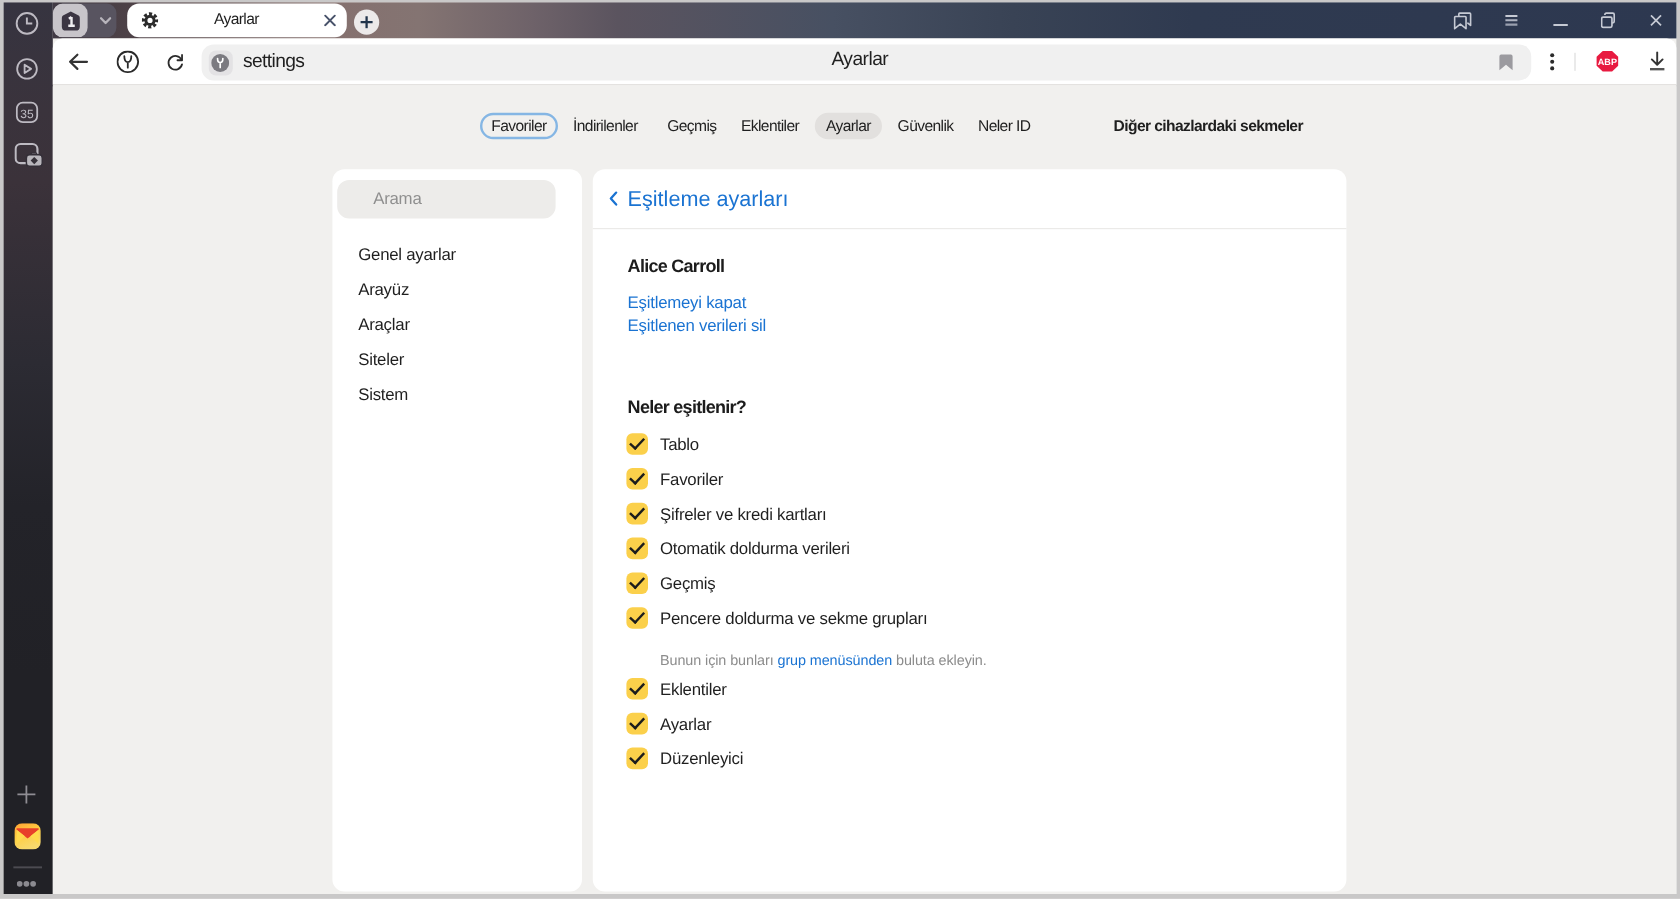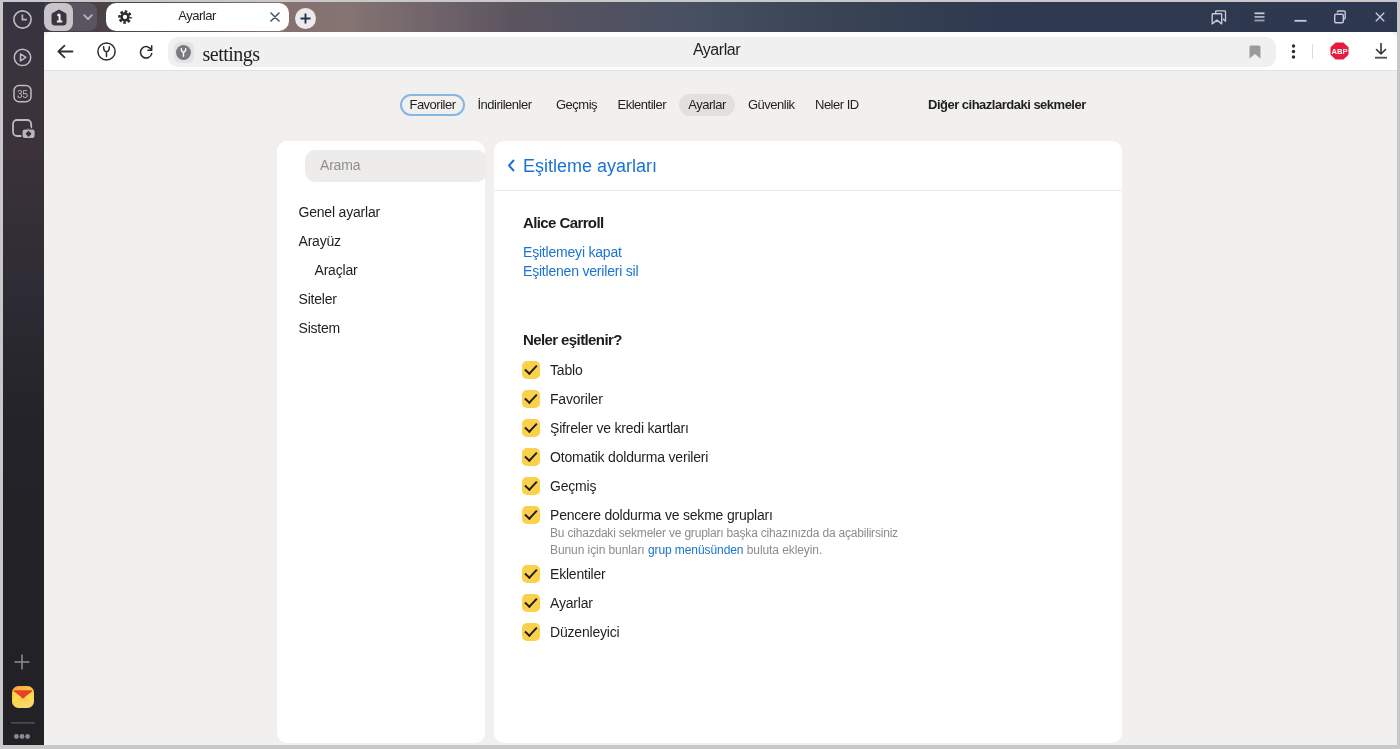--- a/index.html
+++ b/index.html
@@ -20,35 +20,35 @@
 #grpbtn { position:absolute; left:0px; top:0.5px; width:53px; height:28px; border-radius:8px; background:#585460; overflow:hidden; }
 #grpbtn .lft { position:absolute; left:0; top:0; width:29px; height:28px; border-radius:8px; background:#c8c5ca; }
 #tab { position:absolute; left:61.5px; top:1px; width:183px; height:28px; background:#fff; border-radius:10px; }
 #tab .title { position:absolute; left:0; right:0; top:4.5px; text-align:center; font-size:13px; letter-spacing:-0.5px; color:#1f1f1f; }
 #plusbtn { position:absolute; left:250.5px; top:5.5px; width:21px; height:21px; border-radius:50%; background:#eceaea; }
 
 
 #toolbar { position:absolute; left:41px; top:30px; right:0; height:39px; background:#fff; border-radius:8px 8px 0 0; border-bottom:1px solid #e4e2e0; }
 #addrbar { position:absolute; left:123.5px; top:5px; width:1108px; height:30px; background:#f0f0f0; border-radius:10px; }
 #favbox { position:absolute; left:6px; top:5px; width:20px; height:21px; border-radius:6px; background:#e3e2e4; }
-#addrtext { position:absolute; left:35px; top:5.5px; font-size:20px; letter-spacing:-0.5px; color:#1f1f1f;font-family:Liberation Serif, serif; }
+#addrtext { position:absolute; left:35px; top:5.5px; font-size:16px; letter-spacing:-0.5px; color:#1f1f1f; }
 #pagetitle { position:absolute; left:-5px; width:1108px; top:4px; text-align:center; font-size:16px; letter-spacing:-0.45px; color:#1f1f1f; }
 
 
 #content { position:absolute; left:41px; top:70px; right:0; bottom:0; background:#f1f0ee; }
 
 
 #nav { position:absolute; left:0; right:0; top:21.5px; height:23px; }
 #nav .item { position:absolute; top:0; height:22px; line-height:22px; font-size:13px; letter-spacing:-0.5px; color:#1f1f1f; white-space:nowrap; }
 #nav .pill-sel { border:2px solid #85b6e4; border-radius:11px; width:65px; text-align:center; line-height:18px; height:22px; }
 #nav .pill-cur { background:#e2e0de; border-radius:11px; width:56px; text-align:center; }
 
 
 #leftcard { position:absolute; left:233px; top:69px; width:208px; height:602px; background:#fff; border-radius:10px; }
-#search { position:absolute; left:28px; top:9px; width:182px; height:32px; background:#edecea; border-radius:10px; color:#8f8f8f; font-size:14px; letter-spacing:-0.2px; line-height:30px; padding-left:15px; }
+#search { position:absolute; left:4px; top:9px; width:182px; height:32px; background:#edecea; border-radius:10px; color:#8f8f8f; font-size:14px; letter-spacing:-0.2px; line-height:30px; padding-left:30px; }
 .menuitem { position:absolute; left:21.5px; font-size:14px; letter-spacing:-0.2px; color:#1f1f1f; }
 
 #rightcard { position:absolute; left:450px; top:69px; width:628px; height:602px; background:#fff; border-radius:10px; }
 #hdr { position:absolute; left:0; top:0; width:100%; height:50px; border-bottom:1px solid #ebeae8; }
 #hdrtitle { position:absolute; left:29px; top:15px; font-size:18px; color:#1a73d2; }
 .chev { position:absolute; left:13px; top:18px; }
 
 .boldtxt { position:absolute; left:29px; font-size:15px; font-weight:bold; letter-spacing:-0.6px; color:#1c1c1c; }
 .linktxt { position:absolute; left:29px; font-size:14px; letter-spacing:-0.2px; color:#1a73d2; }
 .cbrow { position:absolute; left:28px; }
@@ -203,21 +203,21 @@
       <div class="item" style="left:573.5px;">Eklentiler</div>
       <div class="item pill-cur" style="left:635px;">Ayarlar</div>
       <div class="item" style="left:704px;">Güvenlik</div>
       <div class="item" style="left:771px;">Neler ID</div>
       <div class="item" style="left:884px;font-weight:bold;">Diğer cihazlardaki sekmeler</div>
     </div>
     <div id="leftcard">
       <div id="search">Arama</div>
       <div class="menuitem" style="top:63px;">Genel ayarlar</div>
       <div class="menuitem" style="top:92px;text-align:center;">Arayüz</div>
-      <div class="menuitem" style="top:121px;margin-left:16px;">Araçlar</div>
+      <div class="menuitem" style="top:121px;">Araçlar</div>
       <div class="menuitem" style="top:150px;">Siteler</div>
       <div class="menuitem" style="top:179px;">Sistem</div>
     </div>
     <div id="rightcard">
       <div id="hdr">
         <svg class="chev" width="8" height="13" viewBox="0 0 8 13">
             <path d="M6.5 1.5 L2 6.5 L6.5 11.5" fill="none" stroke="#1a73d2" stroke-width="1.9" stroke-linecap="round" stroke-linejoin="round"></path>
           </svg>
         <div id="hdrtitle">Eşitleme ayarları</div>
       </div>
@@ -242,21 +242,20 @@
           <div class="lbl">Otomatik doldurma verileri</div>
         </div>
       <div class="cbrow" style="top:335.5px;">
           <div class="box"></div>
           <div class="lbl">Geçmiş</div>
         </div>
       <div class="cbrow" style="top:365px;">
           <div class="box"></div>
           <div class="lbl">Pencere doldurma ve sekme grupları</div>
         </div>
-      <div class="desc" style="top:385px;">Bu cihazdaki sekmeler ve grupları başka cihazınızda da açabilirsiniz</div>
       <div class="desc" style="top:401.5px;letter-spacing:-0.08px;">Bunun için bunları <span class="lnk">grup menüsünden</span> buluta ekleyin.</div>
       <div class="cbrow" style="top:423.5px;">
           <div class="box"></div>
           <div class="lbl">Eklentiler</div>
         </div>
       <div class="cbrow" style="top:452.5px;">
           <div class="box"></div>
           <div class="lbl">Ayarlar</div>
         </div>
       <div class="cbrow" style="top:481.5px;">

